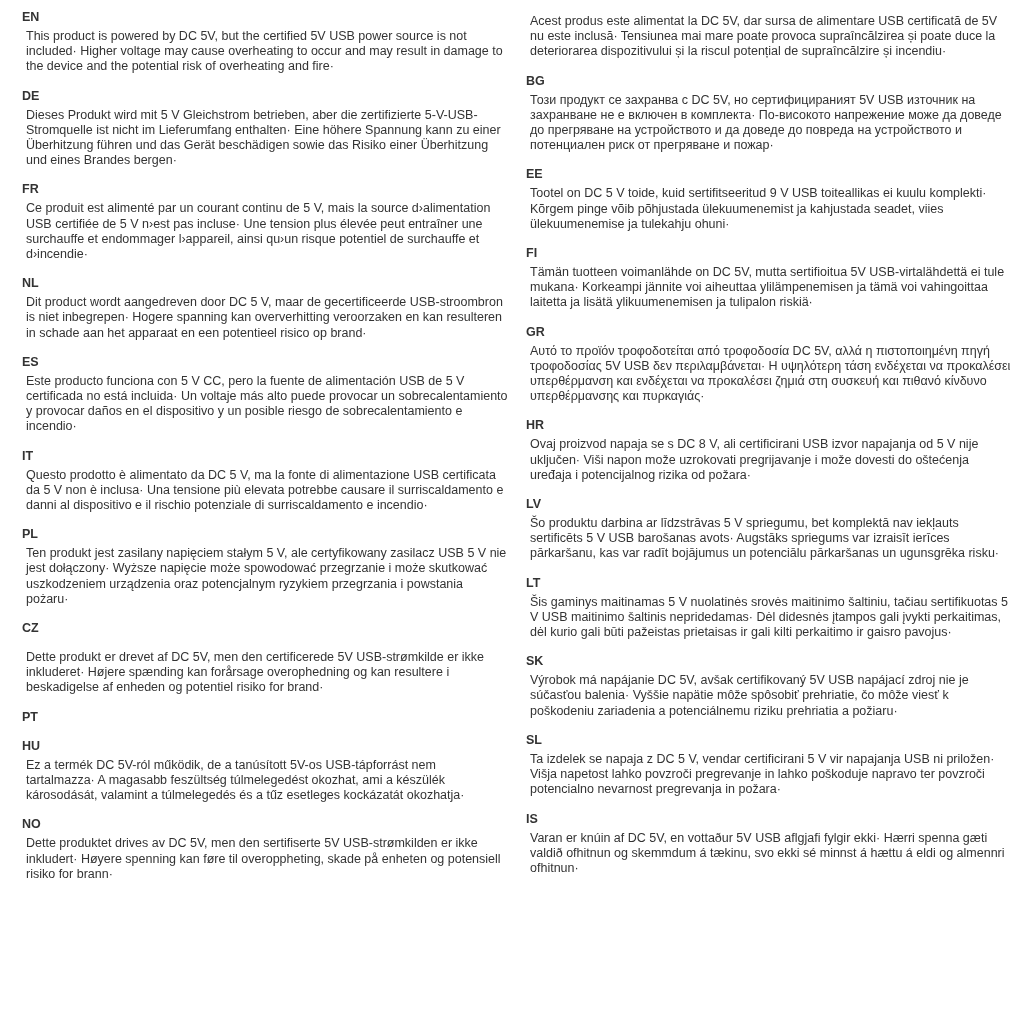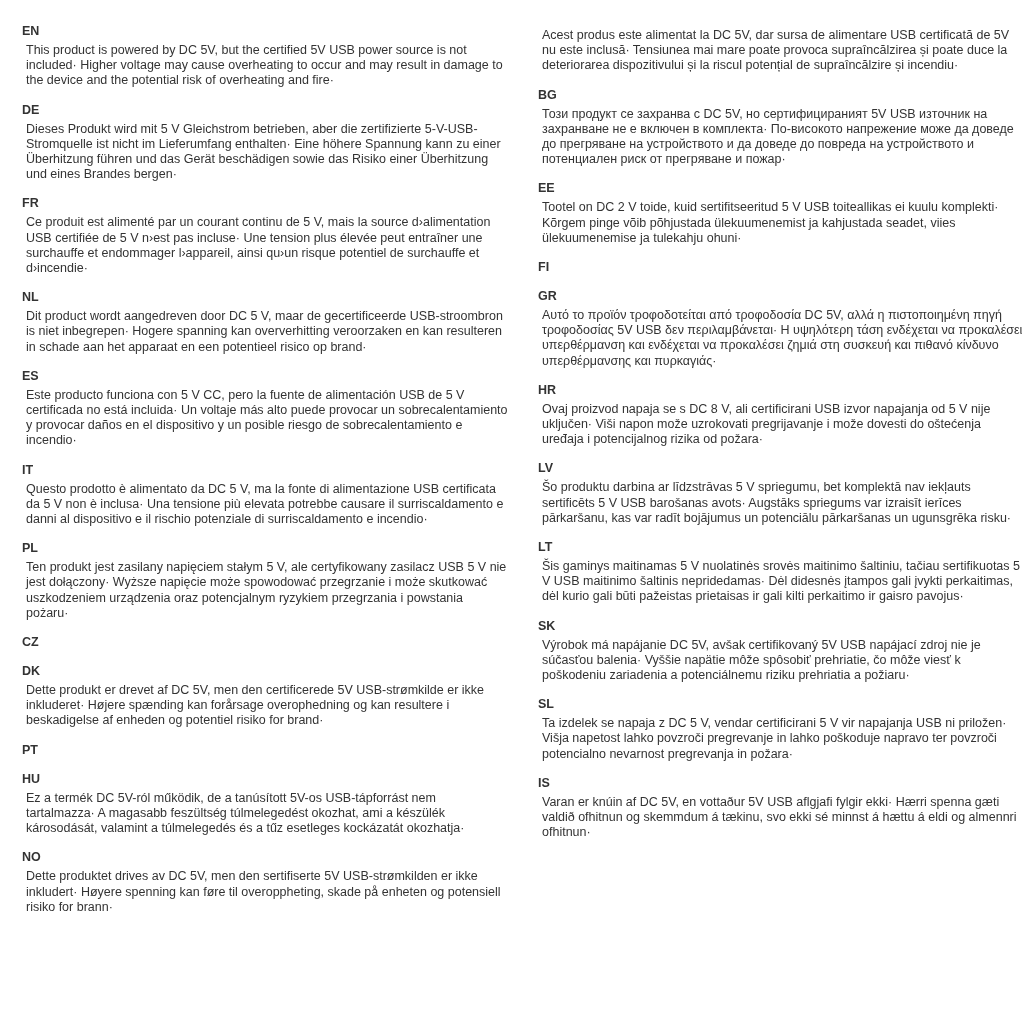--- a/index.html
+++ b/index.html
@@ -11,22 +11,22 @@
     width: 1024px;
     height: 1024px;
     overflow: hidden;
     font-family: "Liberation Sans", "DejaVu Sans", sans-serif;
     color: #333333;
   }
   .page {
     display: flex;
     box-sizing: border-box;
     width: 888px;
-    padding: 24px 8px 0 22px;
-    column-gap: 26px;
+    padding: 10px 8px 0 22px;
+    column-gap: 14px;
   }
   .col {
     width: 490px;
     flex: 0 0 490px;
   }
   .lang-section {
     margin: 0 0 14px 0;
   }
   .lang-code {
     margin: 0;
@@ -73,21 +73,20 @@
       <p class="lang-text">Questo prodotto è alimentato da DC 5 V, ma la fonte di alimentazione USB certificata da 5 V non è inclusa· Una tensione più elevata potrebbe causare il surriscaldamento e danni al dispositivo e il rischio potenziale di surriscaldamento e incendio·</p>
     </section>
     <section class="lang-section">
       <h2 class="lang-code">PL</h2>
       <p class="lang-text">Ten produkt jest zasilany napięciem stałym 5 V, ale certyfikowany zasilacz USB 5 V nie jest dołączony· Wyższe napięcie może spowodować przegrzanie i może skutkować uszkodzeniem urządzenia oraz potencjalnym ryzykiem przegrzania i powstania pożaru·</p>
     </section>
     <section class="lang-section">
       <h2 class="lang-code">CZ</h2>
     </section>
     <section class="lang-section">
-      <h2 class="lang-code">DK</h2>
       <p class="lang-text">Dette produkt er drevet af DC 5V, men den certificerede 5V USB-strømkilde er ikke inkluderet· Højere spænding kan forårsage overophedning og kan resultere i beskadigelse af enheden og potentiel risiko for brand·</p>
     </section>
     <section class="lang-section">
       <h2 class="lang-code">PT</h2>
     </section>
     <section class="lang-section">
       <h2 class="lang-code">HU</h2>
       <p class="lang-text">Ez a termék DC 5V-ról működik, de a tanúsított 5V-os USB-tápforrást nem tartalmazza· A magasabb feszültség túlmelegedést okozhat, ami a készülék károsodását, valamint a túlmelegedés és a tűz esetleges kockázatát okozhatja·</p>
     </section>
     <section class="lang-section">
@@ -99,24 +98,25 @@
   <div class="col">
     <section class="lang-section">
       <p class="lang-text">Acest produs este alimentat la DC 5V, dar sursa de alimentare USB certificată de 5V nu este inclusă· Tensiunea mai mare poate provoca supraîncălzirea și poate duce la deteriorarea dispozitivului și la riscul potențial de supraîncălzire și incendiu·</p>
     </section>
     <section class="lang-section">
       <h2 class="lang-code">BG</h2>
       <p class="lang-text">Този продукт се захранва с DC 5V, но сертифицираният 5V USB източник на захранване не е включен в комплекта· По-високото напрежение може да доведе до прегряване на устройството и да доведе до повреда на устройството и потенциален риск от прегряване и пожар·</p>
     </section>
     <section class="lang-section">
       <h2 class="lang-code">EE</h2>
-      <p class="lang-text">Tootel on DC 2 V toide, kuid sertifitseeritud 5 V USB toiteallikas ei kuulu komplekti· Kõrgem pinge võib põhjustada ülekuumenemist ja kahjustada seadet, viies ülekuumenemise ja tulekahju ohuni·</p>
+      <p class="lang-text">Tootel on DC 5 V toide, kuid sertifitseeritud 9 V USB toiteallikas ei kuulu komplekti· Kõrgem pinge võib põhjustada ülekuumenemist ja kahjustada seadet, viies ülekuumenemise ja tulekahju ohuni·</p>
     </section>
     <section class="lang-section">
       <h2 class="lang-code">FI</h2>
+      <p class="lang-text">Tämän tuotteen voimanlähde on DC 5V, mutta sertifioitua 5V USB-virtalähdettä ei tule mukana· Korkeampi jännite voi aiheuttaa ylilämpenemisen ja tämä voi vahingoittaa laitetta ja lisätä ylikuumenemisen ja tulipalon riskiä·</p>
     </section>
     <section class="lang-section">
       <h2 class="lang-code">GR</h2>
       <p class="lang-text">Αυτό το προϊόν τροφοδοτείται από τροφοδοσία DC 5V, αλλά η πιστοποιημένη πηγή τροφοδοσίας 5V USB δεν περιλαμβάνεται· Η υψηλότερη τάση ενδέχεται να προκαλέσει υπερθέρμανση και ενδέχεται να προκαλέσει ζημιά στη συσκευή και πιθανό κίνδυνο υπερθέρμανσης και πυρκαγιάς·</p>
     </section>
     <section class="lang-section">
       <h2 class="lang-code">HR</h2>
       <p class="lang-text">Ovaj proizvod napaja se s DC 8 V, ali certificirani USB izvor napajanja od 5 V nije uključen· Viši napon može uzrokovati pregrijavanje i može dovesti do oštećenja uređaja i potencijalnog rizika od požara·</p>
     </section>
     <section class="lang-section">

